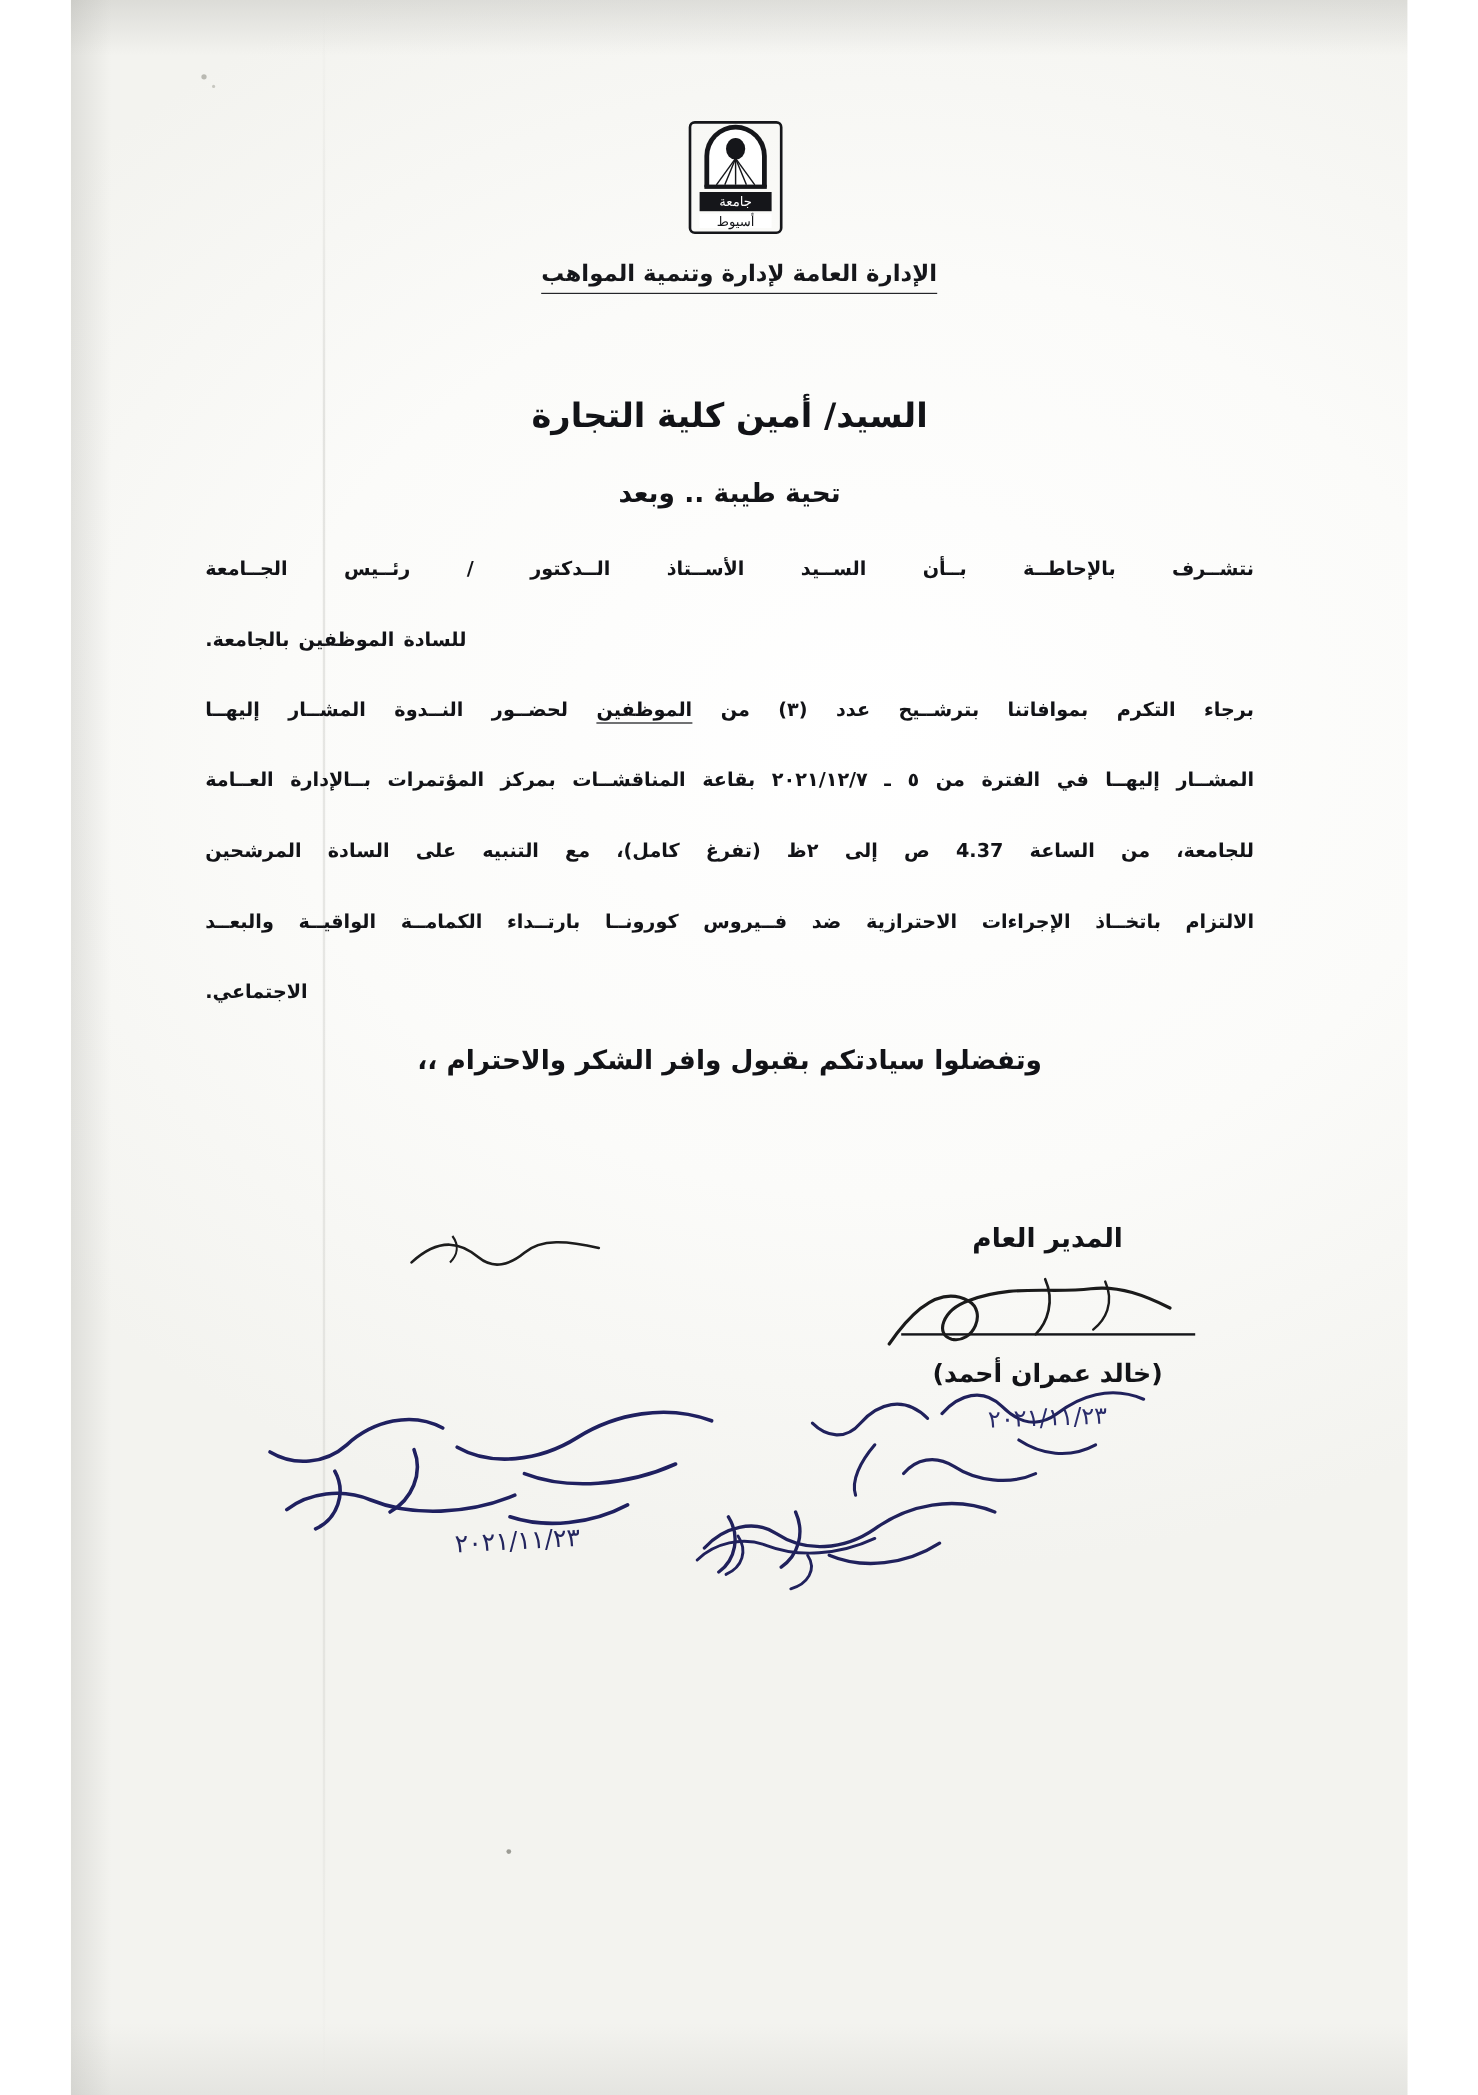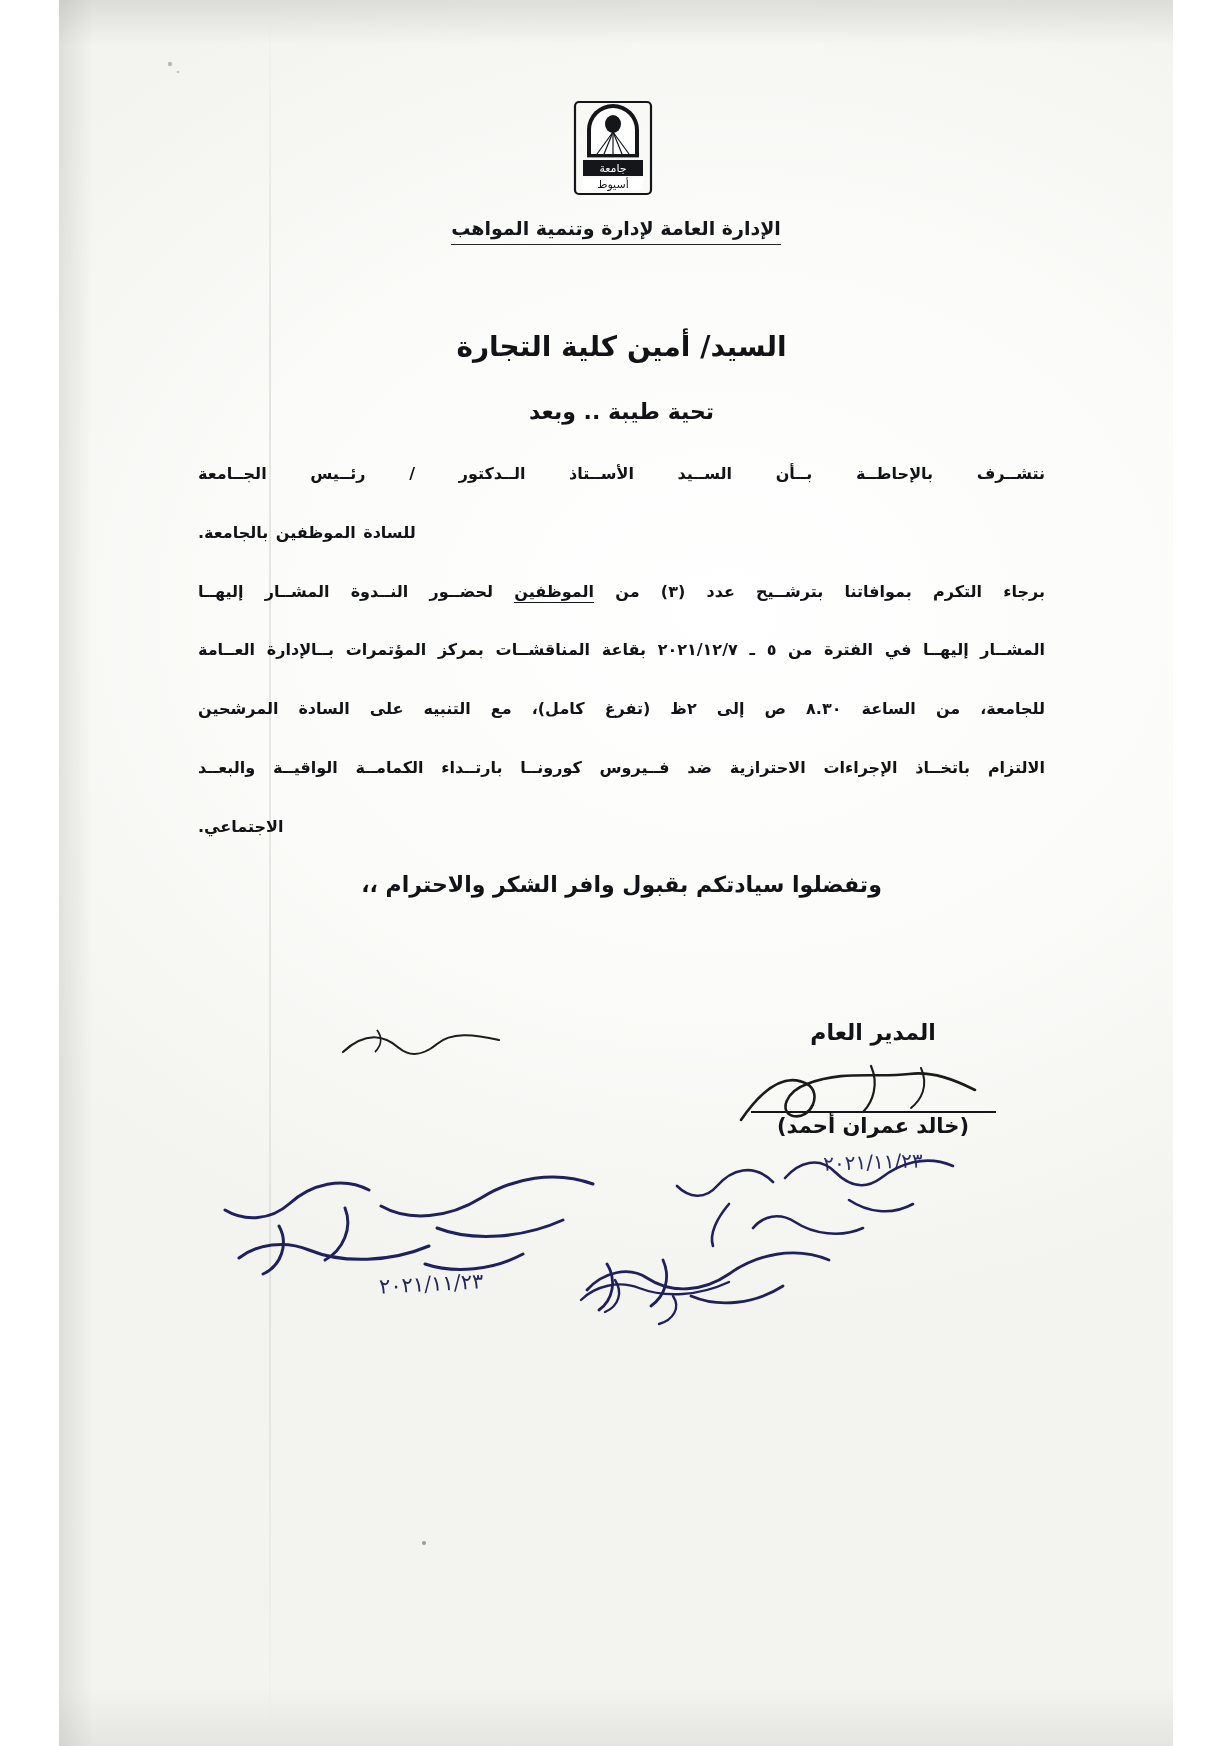--- a/index.html
+++ b/index.html
@@ -89,21 +89,21 @@
     display: inline-block;
     border-bottom: 1.6px solid #25262a;
     padding-bottom: 1px;
   }
 
   
   .doc-body {
     position: absolute;
     top: 330px;
     right: 128px;
-    left: 139px;
+    left: 112px;
     color: #121317;
   }
   .addressee {
     font-size: 28px;
     font-weight: bold;
     text-align: center;
     margin-bottom: 36px;
     letter-spacing: 0.5px;
   }
   .greeting {
@@ -147,21 +147,21 @@
   }
   .sig-title {
     font-size: 22px;
     font-weight: bold;
     margin-bottom: 66px;
   }
   .sig-name {
     font-size: 21px;
     font-weight: bold;
     border-top: 2px solid #15161a;
-    padding-top: 1px;
+    padding-top: 20px;
     display: inline-block;
     min-width: 245px;
   }
   .sig-date {
     margin-top: 12px;
     font-size: 20px;
     color: #2a2c6b;
     letter-spacing: 1px;
     transform: rotate(-2deg);
   }
@@ -229,21 +229,21 @@
       <span>للسادة الموظفين بالجامعة.</span>
     </div>
 
     <div class="para">
       <span>برجاء التكرم بموافاتنا بترشــيح عدد (٣) من </span><span class="u">الموظفين</span><span> لحضــور النــدوة المشــار إليهــا</span>
     </div>
     <div class="para">
       <span>المشــار إليهــا في الفترة من ٥ ـ ٢٠٢١/١٢/٧ بقاعة المناقشــات بمركز المؤتمرات بــالإدارة العــامة</span>
     </div>
     <div class="para">
-      <span>للجامعة، من الساعة ٨.٣٠ ص إلى ٢ظ (تفرغ كامل)،  مع التنبيه على السادة المرشحين</span>
+      <span>للجامعة، من الساعة 4.37 ص إلى ٢ظ (تفرغ كامل)،  مع التنبيه على السادة المرشحين</span>
     </div>
     <div class="para">
       <span>الالتزام باتخــاذ الإجراءات الاحترازية ضد فــيروس كورونــا بارتــداء الكمامــة الواقيــة والبعــد</span>
     </div>
     <div class="para last-left">
       <span>الاجتماعي.</span>
     </div>
 
     <div class="closing">وتفضلوا سيادتكم بقبول وافر الشكر والاحترام ،،</div>
   </div>

